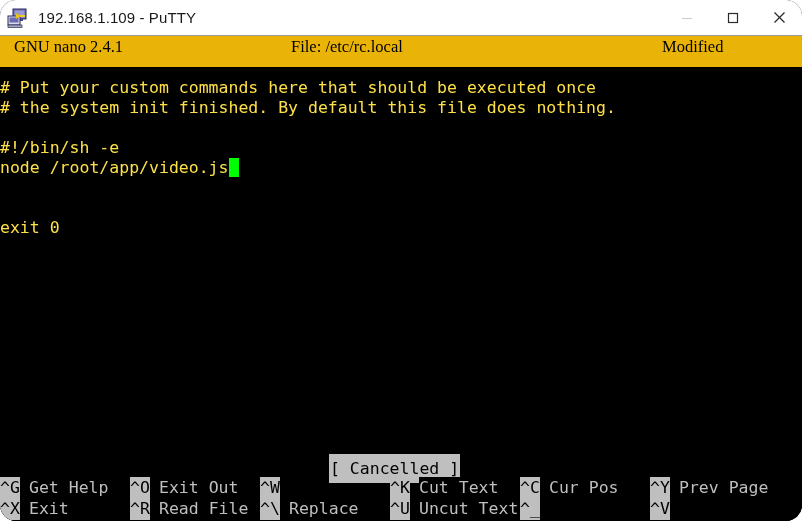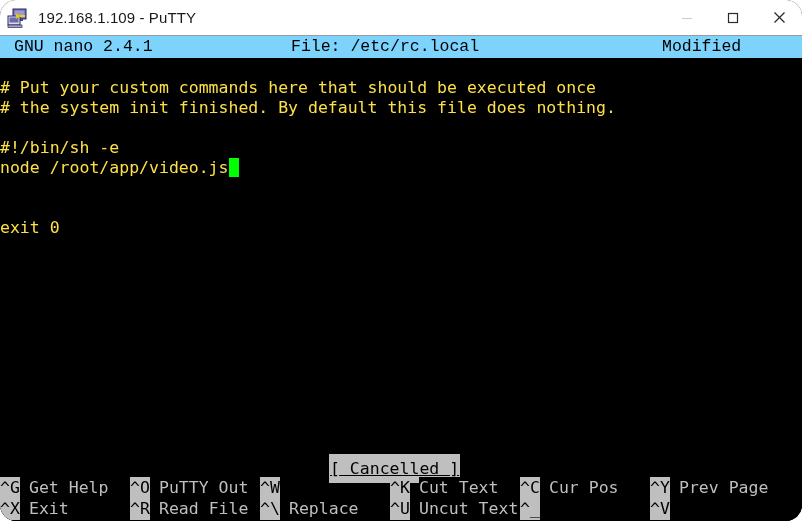--- a/index.html
+++ b/index.html
@@ -79,27 +79,27 @@
     white-space: pre;
     letter-spacing: 0px;
     font-family: "DejaVu Sans Mono", "Liberation Mono", monospace;
   }
 
   
   .nano-header {
     position: absolute;
     left: 0; top: 0;
     width: 802px;
-    height: 22px;
+    height: 31px;
     line-height: 22px;
-    background: #7dd3fc;
+    background: #eab308;
     color: #000000;
     font-size: 16.5px;
     white-space: pre;
-    font-family: Liberation Mono, monospace;
+    font-family: Liberation Serif, serif;
   }
   .nano-header span { position: absolute; top: 0; }
 
   
   .doc-line {
     color: #fde047;
   }
 
   
   .cursor {
@@ -204,29 +204,29 @@
     <div class="trow doc-line" style="top:62px;"># the system init finished. By default this file does nothing.</div>
     <div class="trow doc-line" style="top:82px;"></div>
     <div class="trow doc-line" style="top:102px;">#!/bin/sh -e</div>
     <div class="trow doc-line" style="top:122px;">node /root/app/video.js</div>
     <div class="trow doc-line" style="top:142px;"></div>
     <div class="trow doc-line" style="top:162px;"></div>
     <div class="trow doc-line" style="top:182px;">exit 0</div>
 
     <div class="cursor" style="left:229px; top:122px;"></div>
 
-    <div class="status-msg" style="left:329px; top:418px; padding:4px 1px;text-decoration:underline;">[ Cancelled ]</div>
+    <div class="status-msg" style="left:329px; top:418px; padding:4px 1px;">[ Cancelled ]</div>
 
     <div class="shortcut-bar" style="top:441px;">
 
       <div class="sc-row" style="top:0;">
         <span class="sc-item sc-key" style="left:0px;">^G</span>
         <span class="sc-item sc-label" style="left:29px;">Get Help</span>
         <span class="sc-item sc-key" style="left:130px;">^O</span>
-        <span class="sc-item sc-label" style="left:159px;">PuTTY Out</span>
+        <span class="sc-item sc-label" style="left:159px;">Exit Out</span>
         <span class="sc-item sc-key" style="left:260px;">^W</span>
         <span class="sc-item sc-key" style="left:390px;">^K</span>
         <span class="sc-item sc-label" style="left:419px;">Cut Text</span>
         <span class="sc-item sc-key" style="left:520px;">^C</span>
         <span class="sc-item sc-label" style="left:549px;">Cur Pos</span>
         <span class="sc-item sc-key" style="left:650px;">^Y</span>
         <span class="sc-item sc-label" style="left:679px;">Prev Page</span>
       </div>
 
       <div class="sc-row" style="top:21px;">

